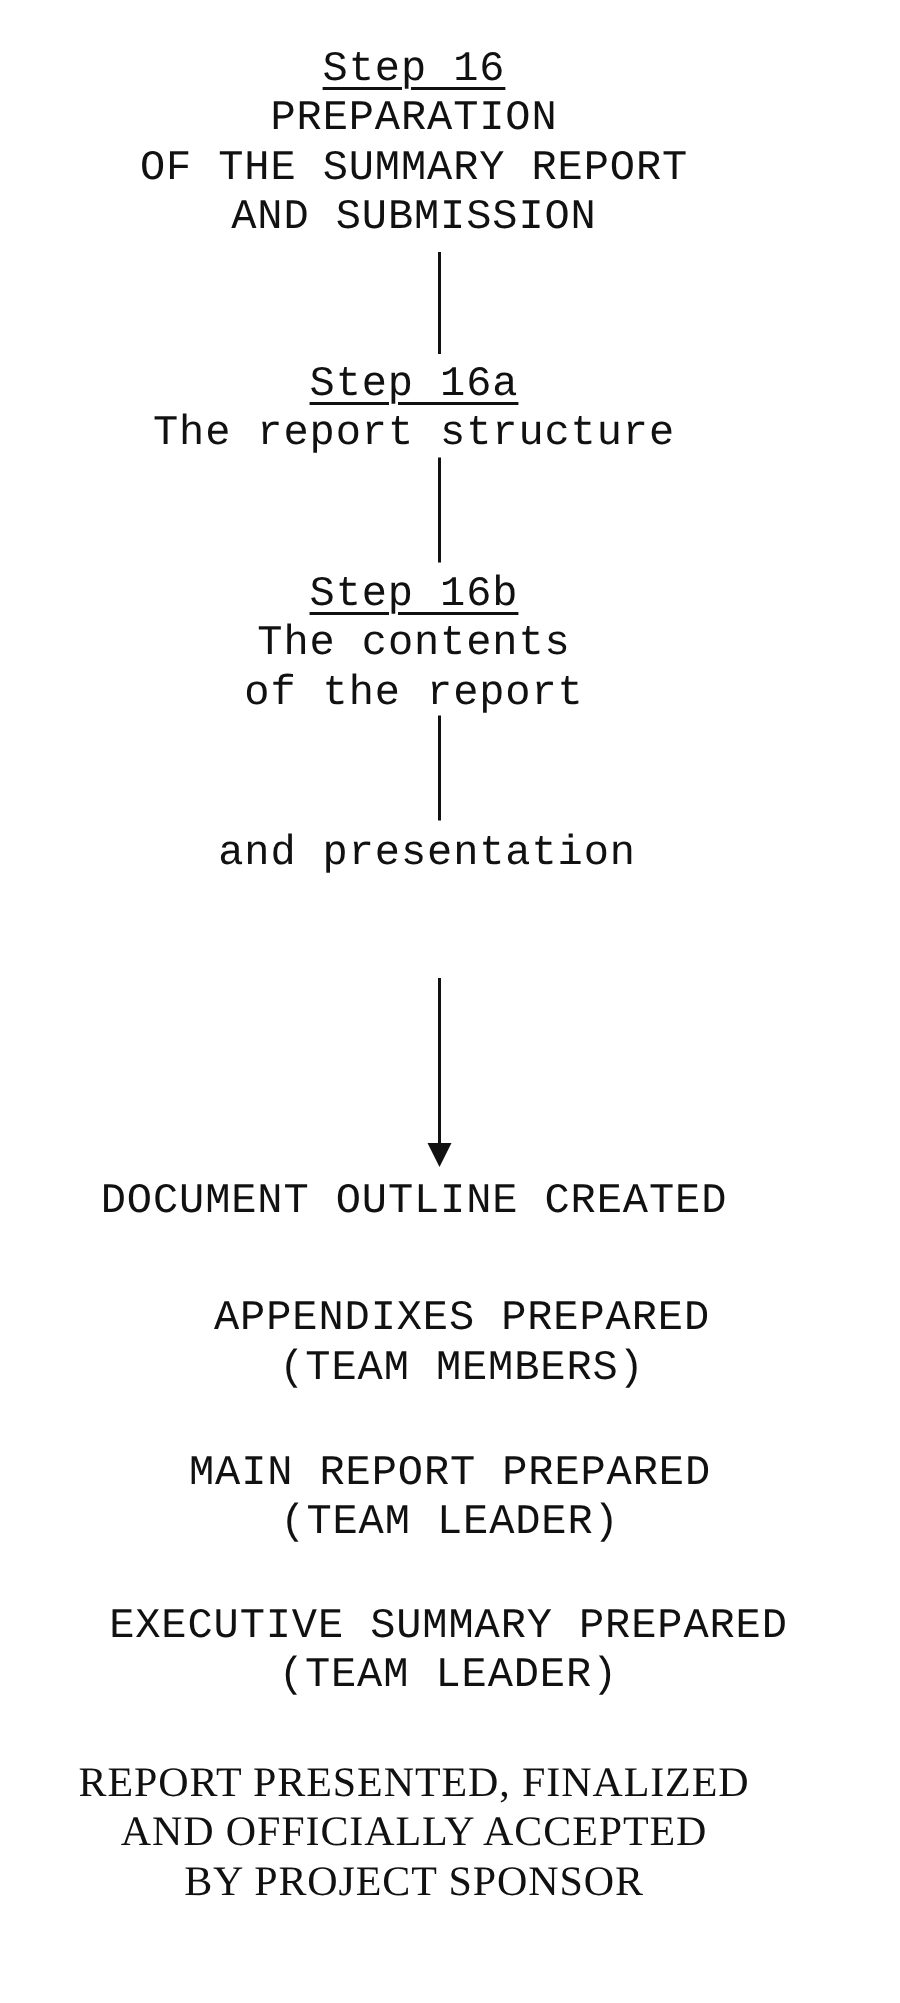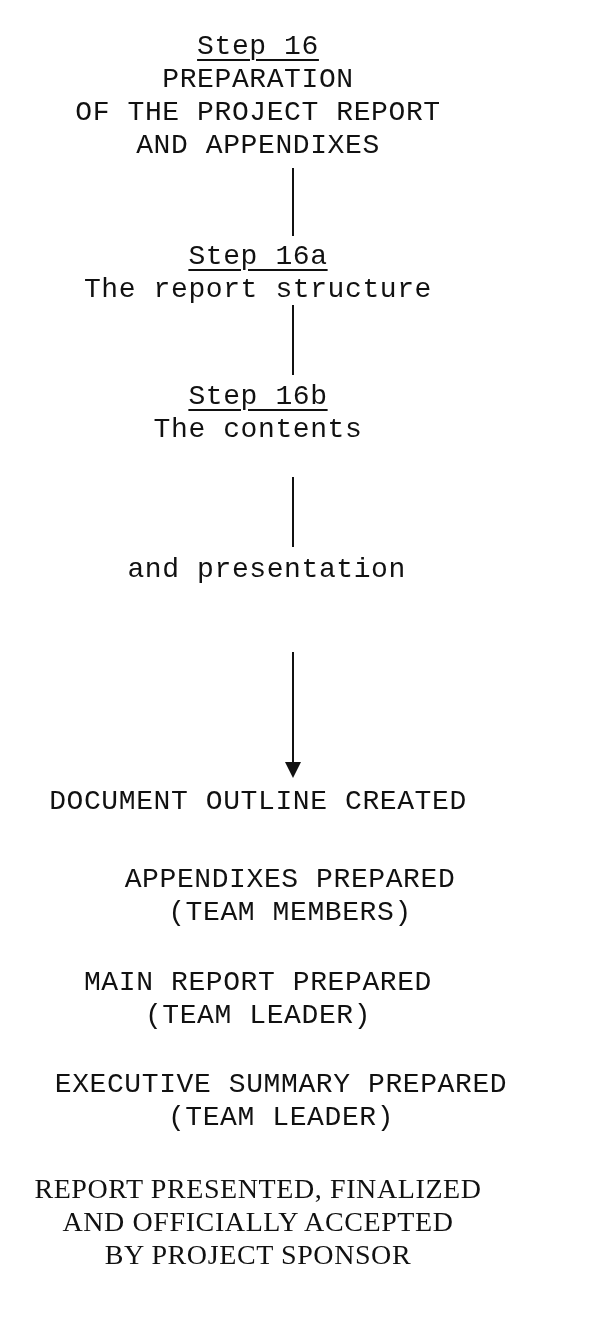--- a/index.html
+++ b/index.html
@@ -1,60 +1,61 @@
 <!DOCTYPE html>
 <html><head>
 <meta charset="utf-8">
 <style>
   html, body { margin:0; padding:0; background:#ffffff; }
   body { width:600px; height:1335px; position:relative; overflow:hidden;
          font-family:"Liberation Mono", "DejaVu Sans Mono", monospace; color:#111; }
-  .blk { position:absolute; left:0; width:516px; text-align:center; font-size:28px; line-height:33px; letter-spacing:0.6px; }
+  .blk { position:absolute; left:18px; width:516px; text-align:center; font-size:28px; line-height:33px; letter-spacing:0.6px; }
   .blk div { white-space:pre; }
   .step { text-decoration:underline; text-decoration-thickness:2px; text-underline-offset:5px; }
   .vline { position:absolute; left:292px; width:2px; background:#111; }
   .arrowhead { position:absolute; left:285px; width:0; height:0; border-left:8px solid transparent; border-right:8px solid transparent; border-top:16px solid #111; }
 </style>
 </head>
 <body>
 
 <div class="blk" style="top:30px;">
   <div class="step">Step 16</div>
   <div>PREPARATION</div>
-  <div>OF THE PROJECT REPORT</div>
-  <div>AND APPENDIXES</div>
+  <div>OF THE SUMMARY REPORT</div>
+  <div>AND SUBMISSION</div>
 </div>
 <div class="vline" style="top:168px;height:68px;"></div>
 
 <div class="blk" style="top:240px;">
   <div class="step">Step 16a</div>
   <div>The report structure</div>
 </div>
 <div class="vline" style="top:305px;height:70px;"></div>
 
 <div class="blk" style="top:380px;">
   <div class="step">Step 16b</div>
   <div>The contents</div>
+  <div>of the report</div>
 </div>
 <div class="vline" style="top:477px;height:70px;"></div>
 
 <div class="blk" style="top:553px;">
   <div> and presentation</div>
 </div>
 <div class="vline" style="top:652px;height:112px;"></div>
 <div class="arrowhead" style="top:762px;"></div>
 
 <div class="blk" style="top:785px;">
   <div>DOCUMENT OUTLINE CREATED</div>
 </div>
 <div class="blk" style="top:863px;margin-left:32px;">
   <div>APPENDIXES PREPARED</div>
   <div>(TEAM MEMBERS)</div>
 </div>
-<div class="blk" style="top:966px;">
+<div class="blk" style="top:966px;margin-left:24px;">
   <div>MAIN REPORT PREPARED</div>
   <div>(TEAM LEADER)</div>
 </div>
 <div class="blk" style="top:1068px;margin-left:23px;">
   <div>EXECUTIVE SUMMARY PREPARED</div>
   <div>(TEAM LEADER)</div>
 </div>
 <div class="blk" style="top:1172px;font-family:Liberation Serif, serif;">
   <div>REPORT PRESENTED, FINALIZED</div>
   <div>AND OFFICIALLY ACCEPTED</div>

